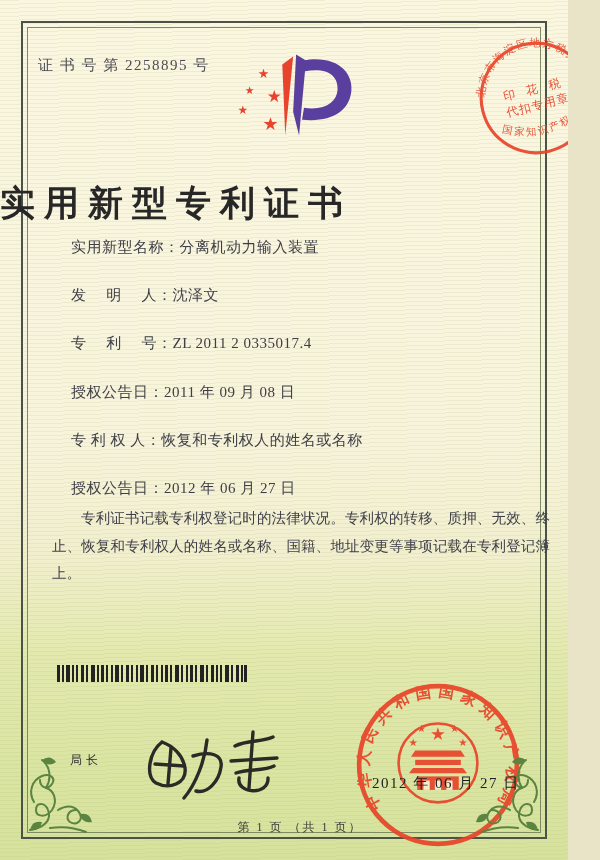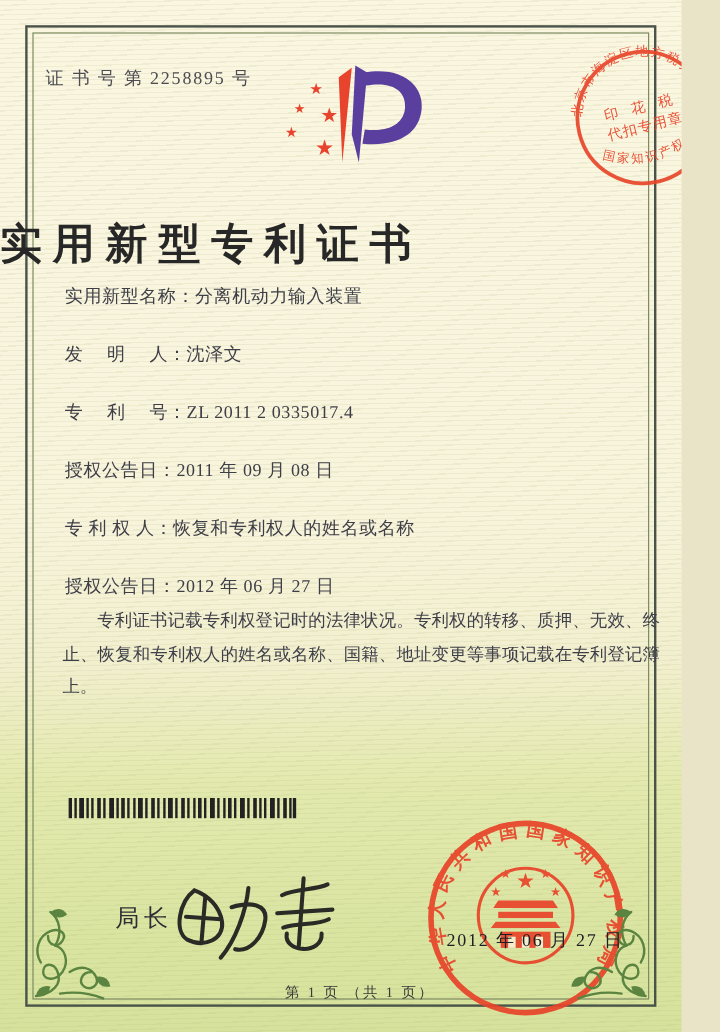--- a/index.html
+++ b/index.html
@@ -8,27 +8,27 @@
     background:linear-gradient(180deg,#faf6e0 0%,#f8f4dc 50%,#f2efcf 64%,#e3e9ae 76%,#d9e4a0 92%,#d6e29c 100%);}
   .guilloche{position:absolute;inset:0;pointer-events:none;
     background:repeating-linear-gradient(178.5deg,rgba(160,172,110,0.13) 0 1px,transparent 1px 4px);}
   .b-outer{position:absolute;inset:21px;border:2.5px solid #4a5349;}
   .b-inner{position:absolute;inset:27px;border:1px solid #7d8b62;}
   .cert-no{position:absolute;left:38px;top:56px;font-size:15px;color:#4c4c52;letter-spacing:1.5px;}
   .logo{position:absolute;left:230px;top:50px;width:148px;height:94px;}
   .title{position:absolute;left:0;top:146px;width:100%;text-align:left;
     font-size:35px;font-weight:700;color:#272727;letter-spacing:9px;margin-top:34px;}
   .fields{position:absolute;left:54px;top:238px;width:470px;font-size:15px;color:#3e3e47;}
-  .frow{position:absolute;left:0;white-space:nowrap;letter-spacing:0.5px;}
+  .frow{position:absolute;left:17px;white-space:nowrap;letter-spacing:0.5px;}
   .r0{top:0}.r1{top:48px}.r2{top:96px}.r3{top:145px}.r4{top:193px}.r5{top:241px}
   .paras{position:absolute;left:52px;top:505px;width:498px;font-size:14.5px;
     line-height:27.5px;color:#3f3f49;}
   .paras p{margin:0;text-indent:2em;text-align:justify;}
   .barcode{position:absolute;left:57px;top:665px;width:190px;height:17px;}
-  .signer{position:absolute;left:96px;top:752px;font-size:20px;color:#2e2e33;letter-spacing:4px;}
+  .signer{position:absolute;left:70px;top:752px;font-size:12px;color:#2e2e33;letter-spacing:4px;}
   .signature{position:absolute;left:132px;top:726px;width:170px;height:82px;}
   .tax-stamp{position:absolute;left:474px;top:36px;width:124px;height:124px;
     transform:rotate(-14deg);opacity:.92;}
   .office-seal{position:absolute;left:355px;top:682px;width:166px;height:166px;opacity:.93;}
   .issue-date{position:absolute;left:372px;top:774px;font-size:15px;color:#1e1e24;
     letter-spacing:1.5px;z-index:6;}
   .footer{position:absolute;left:16px;top:819px;width:100%;text-align:center;
     font-size:12px;color:#3a3a3a;letter-spacing:2px;}
   .corner{position:absolute;width:92px;height:96px;z-index:3;}
   .corner.bl{left:24px;bottom:24px;}

